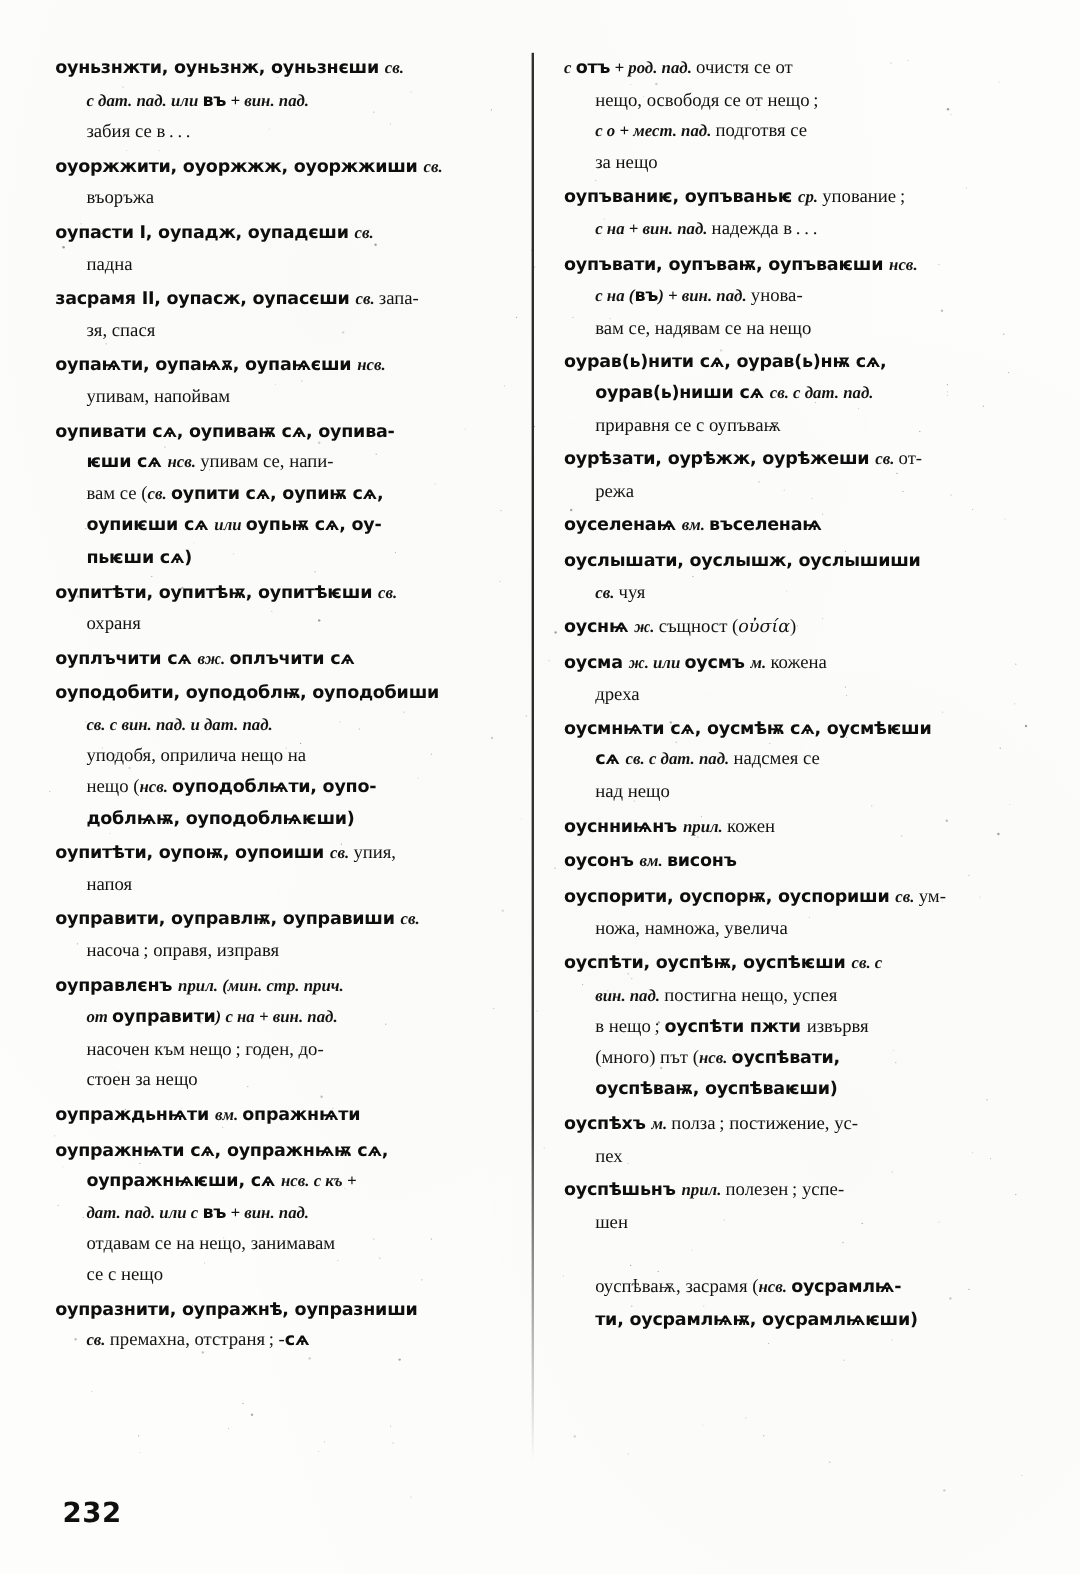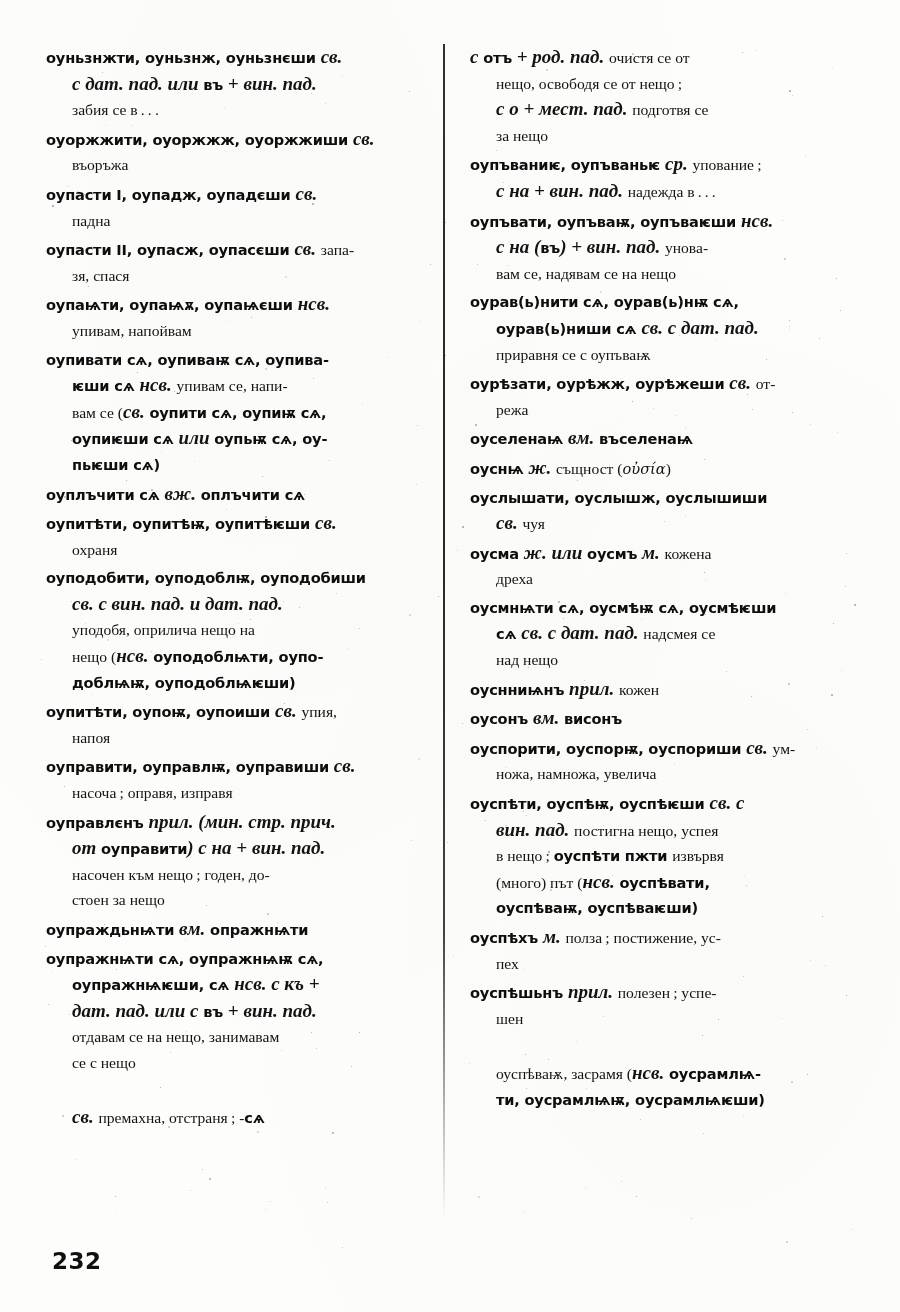--- a/index.html
+++ b/index.html
@@ -92,21 +92,21 @@
     font-size: 14.6px;
     letter-spacing: -0.2px;
     color: #0e0e0e;
   }
 
   
   .gram {
     font-style: italic;
     font-family: "Liberation Serif", "DejaVu Serif", serif;
     font-weight: 600;
-    font-size: 19px;
+    font-size: 14px;
     margin-top: 46px;
   }
   
   .gloss {
     font-family: "Liberation Serif", "DejaVu Serif", serif;
     font-size: 15.6px;
   }
   .grk {
     font-family: "DejaVu Serif", "Liberation Serif", serif;
     font-style: italic;
@@ -132,42 +132,42 @@
 <div id="page">
 
   <div id="columns">
 
     <div id="col-rule"></div>
 
     <div class="col col-left">
         <div class="entry"><span><span class="ocs">оуньзнжти, оуньзнж, оуньзнєши </span><span class="gram">св.</span></span><br><span><span class="gram">с дат. пад. или </span><span class="ocs">въ</span><span class="gram"> + вин. пад.</span></span><br><span><span class="gloss">забия се в . . .</span></span></div>
         <div class="entry"><span><span class="ocs">оуоржжити, оуоржжж, оуоржжиши </span><span class="gram">св.</span></span><br><span><span class="gloss">въоръжа</span></span></div>
         <div class="entry"><span><span class="ocs">оупасти  I,  оупадж,  оупадєши  </span><span class="gram">св.</span></span><br><span><span class="gloss">падна</span></span></div>
-        <div class="entry"><span><span class="ocs">оупасти II, оупасж, оупасєши </span><span class="gram">св. </span><span class="gloss">запа-</span></span><br><span><span class="gloss">зя, спася</span></span></div>
+        <div class="entry"><span><span class="ocs">засрамя II, оупасж, оупасєши </span><span class="gram">св. </span><span class="gloss">запа-</span></span><br><span><span class="gloss">зя, спася</span></span></div>
         <div class="entry"><span><span class="ocs">оупаѩти,  оупаѩѫ,  оупаѩєши  </span><span class="gram">нсв.</span></span><br><span><span class="gloss">упивам, напойвам</span></span></div>
         <div class="entry"><span><span class="ocs">оупивати сѧ, оупиваѭ сѧ, оупива-</span></span><br><span><span class="ocs">ѥши сѧ </span><span class="gram">нсв. </span><span class="gloss">упивам се, напи-</span></span><br><span><span class="gloss">вам се (</span><span class="gram">св. </span><span class="ocs">оупити сѧ, оупиѭ сѧ,</span></span><br><span><span class="ocs">оупиѥши сѧ </span><span class="gram">или </span><span class="ocs">оупьѭ сѧ, оу-</span></span><br><span><span class="ocs">пьѥши сѧ)</span></span></div>
+        <div class="entry"><span><span class="ocs">оупитѣти, оупитѣѭ, оупитѣѥши </span><span class="gram">св.</span></span><br><span><span class="gloss">охраня</span></span></div>
         <div class="entry"><span><span class="ocs">оуплъчити  сѧ  </span><span class="gram">вж.  </span><span class="ocs">оплъчити  сѧ</span></span></div>
-        <div class="entry"><span><span class="ocs">оупитѣти, оупитѣѭ, оупитѣѥши </span><span class="gram">св.</span></span><br><span><span class="gloss">охраня</span></span></div>
         <div class="entry"><span><span class="ocs">оуподобити, оуподоблѭ, оуподобиши</span></span><br><span><span class="gram">св.  с  вин.  пад.  и  дат.  пад.</span></span><br><span><span class="gloss">уподобя,  оприлича  нещо  на</span></span><br><span><span class="gloss">нещо (</span><span class="gram">нсв. </span><span class="ocs">оуподоблѩти,  оупо-</span></span><br><span><span class="ocs">доблѩѭ,  оуподоблѩѥши)</span></span></div>
         <div class="entry"><span><span class="ocs">оупитѣти,  оупоѭ,  оупоиши  </span><span class="gram">св. </span><span class="gloss">упия,</span></span><br><span><span class="gloss">напоя</span></span></div>
         <div class="entry"><span><span class="ocs">оуправити,  оуправлѭ,  оуправиши </span><span class="gram">св.</span></span><br><span><span class="gloss">насоча ; оправя, изправя</span></span></div>
         <div class="entry"><span><span class="ocs">оуправлєнъ </span><span class="gram">прил.  (мин.  стр.  прич.</span></span><br><span><span class="gram">от </span><span class="ocs">оуправити</span><span class="gram">) с на + вин. пад.</span></span><br><span><span class="gloss">насочен  към  нещо ;  годен,  до-</span></span><br><span><span class="gloss">стоен за нещо</span></span></div>
         <div class="entry"><span><span class="ocs">оупраждьнѩти </span><span class="gram">вм. </span><span class="ocs">опражнѩти</span></span></div>
         <div class="entry"><span><span class="ocs">оупражнѩти  сѧ,  оупражнѩѭ  сѧ,</span></span><br><span><span class="ocs">оупражнѩѥши,  сѧ </span><span class="gram">нсв. с къ +</span></span><br><span><span class="gram">дат. пад. или с </span><span class="ocs">въ</span><span class="gram"> + вин. пад.</span></span><br><span><span class="gloss">отдавам се на нещо, занимавам</span></span><br><span><span class="gloss">се с нещо</span></span></div>
-        <div class="entry"><br><span><span class="gram">св. </span><span class="gloss">премахна,  отстраня ;  -</span><span class="ocs">сѧ</span></span></div>
+        <div class="entry"><span><span class="ocs">оупразнити, оупражнѣ, оупразниши</span></span><br><span><span class="gram">св. </span><span class="gloss">премахна,  отстраня ;  -</span><span class="ocs">сѧ</span></span></div>
       </div>
     <div class="col col-right">
         <div class="entry"><span><span class="gram">с </span><span class="ocs">отъ</span><span class="gram"> + род. пад. </span><span class="gloss">очистя се от</span></span><br><span><span class="gloss">нещо,  освободя  се  от  нещо ;</span></span><br><span><span class="gram">с о + мест. пад. </span><span class="gloss">подготвя се</span></span><br><span><span class="gloss">за нещо</span></span></div>
         <div class="entry"><span><span class="ocs">оупъваниѥ, оупъваньѥ </span><span class="gram">ср. </span><span class="gloss">упование ;</span></span><br><span><span class="gram">с на + вин. пад. </span><span class="gloss">надежда в . . .</span></span></div>
         <div class="entry"><span><span class="ocs">оупъвати,  оупъваѭ,  оупъваѥши </span><span class="gram">нсв.</span></span><br><span><span class="gram">с на (</span><span class="ocs">въ</span><span class="gram">)  +  вин.  пад. </span><span class="gloss">унова-</span></span><br><span><span class="gloss">вам  се,  надявам  се  на  нещо</span></span></div>
         <div class="entry"><span><span class="ocs">оурав(ь)нити  сѧ,    оурав(ь)нѭ    сѧ,</span></span><br><span><span class="ocs">оурав(ь)ниши  сѧ </span><span class="gram">св. с дат. пад.</span></span><br><span><span class="gloss">приравня се с оупъваѭ</span></span></div>
         <div class="entry"><span><span class="ocs">оурѣзати,  оурѣжж,  оурѣжеши </span><span class="gram">св. </span><span class="gloss">от-</span></span><br><span><span class="gloss">режа</span></span></div>
         <div class="entry"><span><span class="ocs">оуселенаѩ </span><span class="gram">вм. </span><span class="ocs">въселенаѩ</span></span></div>
+        <div class="entry"><span><span class="ocs">оуслышати,  оуслышж,  оуслышиши</span></span><br><span><span class="gram">св. </span><span class="gloss">чуя</span></span></div>
         <div class="entry"><span><span class="ocs">оуснѩ  </span><span class="gram">ж. </span><span class="gloss">същност  (</span><span class="grk">οὐσία</span><span class="gloss">)</span></span></div>
-        <div class="entry"><span><span class="ocs">оуслышати,  оуслышж,  оуслышиши</span></span><br><span><span class="gram">св. </span><span class="gloss">чуя</span></span></div>
         <div class="entry"><span><span class="ocs">оусма  </span><span class="gram">ж.  или  </span><span class="ocs">оусмъ  </span><span class="gram">м. </span><span class="gloss">кожена</span></span><br><span><span class="gloss">дреха</span></span></div>
         <div class="entry"><span><span class="ocs">оусмнѩти сѧ, оусмѣѭ сѧ, оусмѣѥши</span></span><br><span><span class="ocs">сѧ </span><span class="gram">св.  с дат. пад. </span><span class="gloss">надсмея се</span></span><br><span><span class="gloss">над нещо</span></span></div>
         <div class="entry"><span><span class="ocs">оуснниѩнъ </span><span class="gram">прил. </span><span class="gloss">кожен</span></span></div>
         <div class="entry"><span><span class="ocs">оусонъ </span><span class="gram">вм. </span><span class="ocs">висонъ</span></span></div>
         <div class="entry"><span><span class="ocs">оуспорити, оуспорѭ, оуспориши </span><span class="gram">св. </span><span class="gloss">ум-</span></span><br><span><span class="gloss">ножа, намножа, увелича</span></span></div>
         <div class="entry"><span><span class="ocs">оуспѣти,  оуспѣѭ,  оуспѣѥши  </span><span class="gram">св.  с</span></span><br><span><span class="gram">вин. пад. </span><span class="gloss">постигна нещо, успея</span></span><br><span><span class="gloss">в нещо ; </span><span class="ocs">оуспѣти пжти </span><span class="gloss">извървя</span></span><br><span><span class="gloss">(много)  път   (</span><span class="gram">нсв. </span><span class="ocs">оуспѣвати,</span></span><br><span><span class="ocs">оуспѣваѭ, оуспѣваѥши)</span></span></div>
         <div class="entry"><span><span class="ocs">оуспѣхъ </span><span class="gram">м. </span><span class="gloss">полза ; постижение, ус-</span></span><br><span><span class="gloss">пех</span></span></div>
         <div class="entry"><span><span class="ocs">оуспѣшьнъ  </span><span class="gram">прил.  </span><span class="gloss">полезен ;  успе-</span></span><br><span><span class="gloss">шен</span></span></div>
         <div class="entry"><br><span><span class="gloss">оуспѣваѭ, засрамя (</span><span class="gram">нсв. </span><span class="ocs">оусрамлѩ-</span></span><br><span><span class="ocs">ти,   оусрамлѩѭ,   оусрамлѩѥши)</span></span></div>
       </div>

